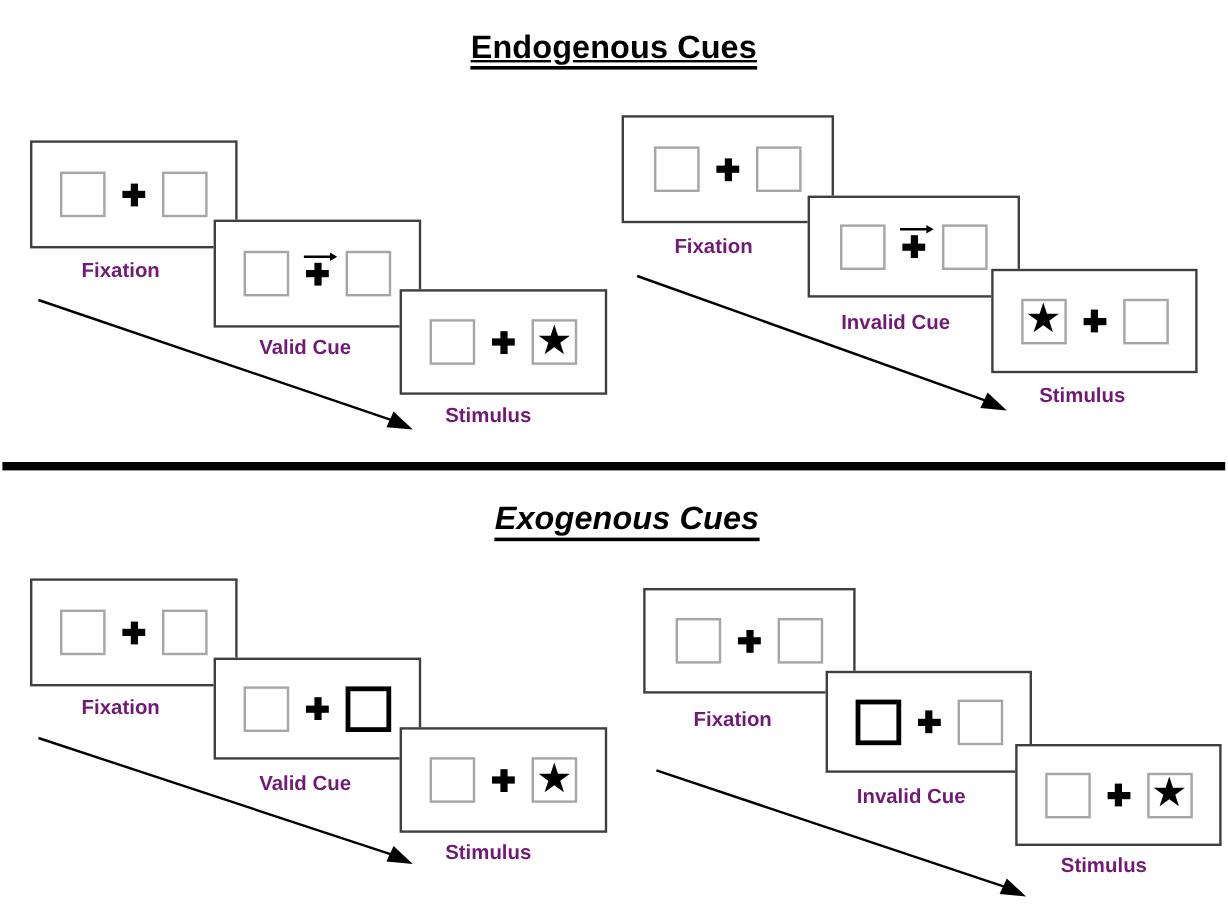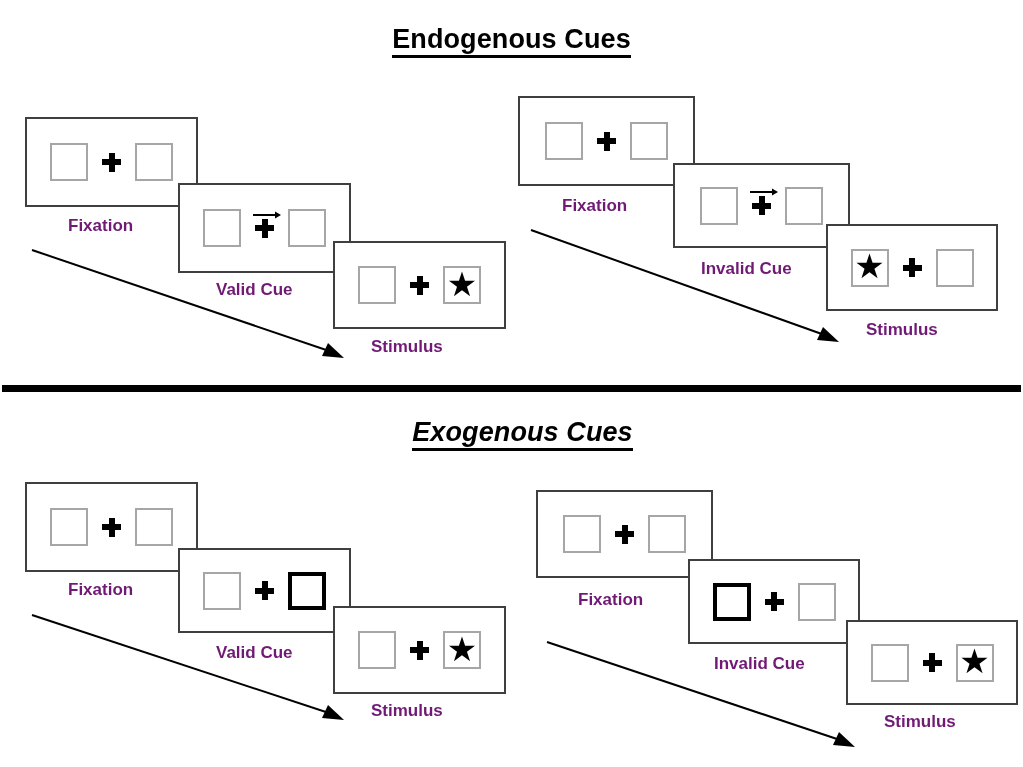--- a/index.html
+++ b/index.html
@@ -23,21 +23,21 @@
     text-align: center;
     font-size: 27px;
     font-weight: bold;
     letter-spacing: 0.1px;
     color: #000;
   }
   .section-title span {
     border-bottom: 3px solid #000;
     padding-bottom: 1px;
   }
-  #title-endogenous { top: 24px; left: 0; }
+  #title-endogenous { top: 24px; left: 0; text-decoration: underline; }
   #title-exogenous  { top: 417px; left: 11px; font-style: italic; }
 
   
   #divider {
     position: absolute;
     left: 2px;
     top: 385px;
     width: 1019px;
     height: 7px;
     background: #000;

